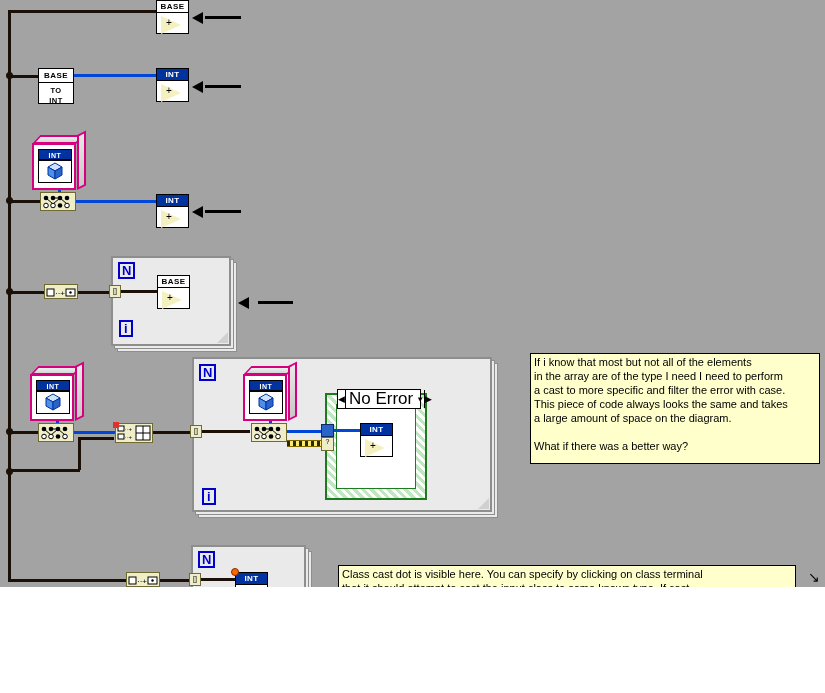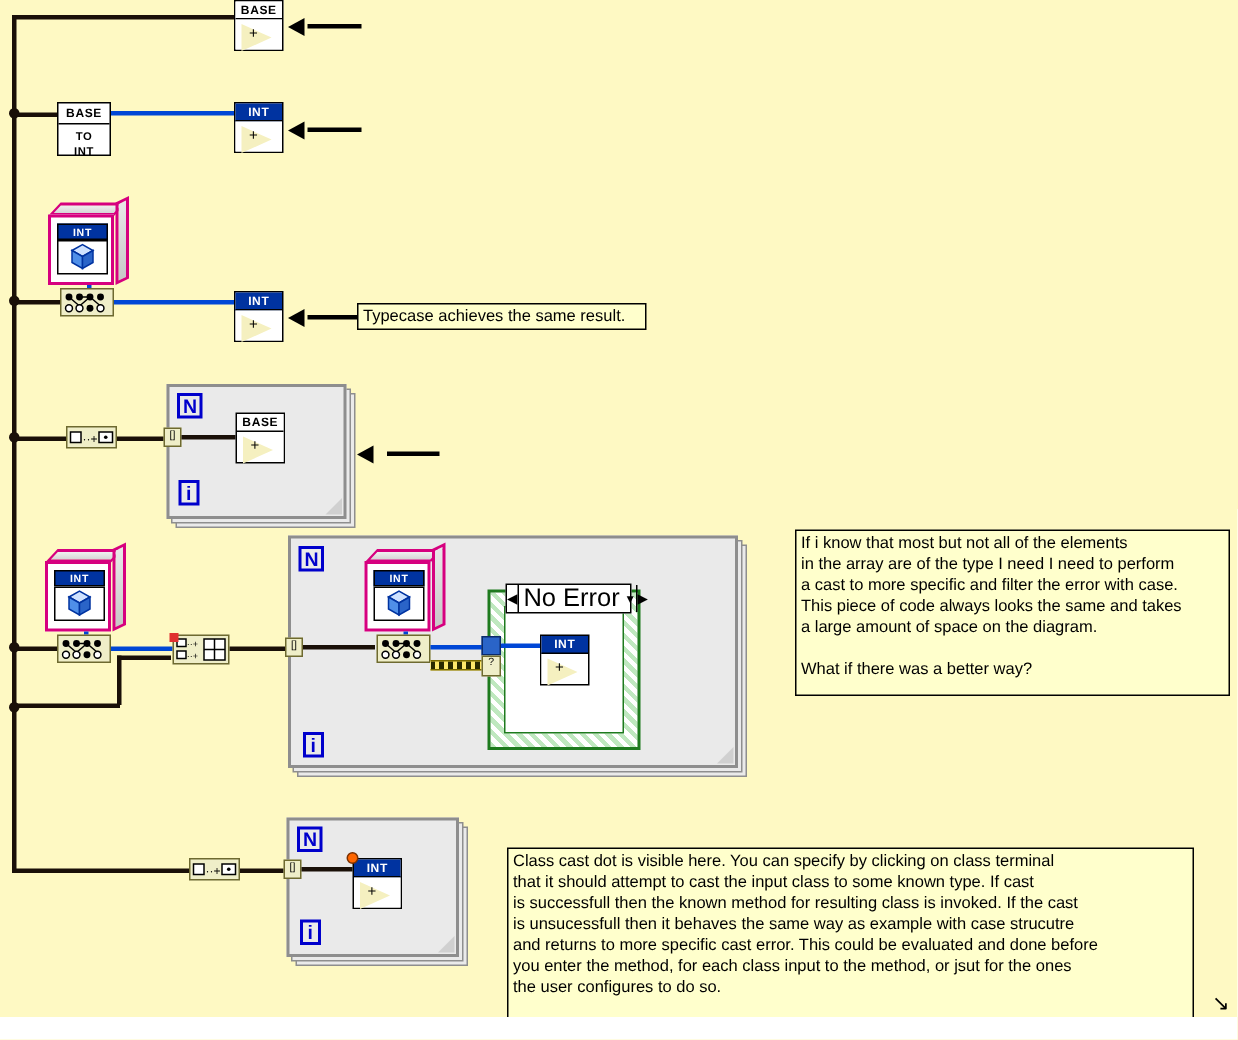--- a/index.html
+++ b/index.html
@@ -6,22 +6,22 @@
     margin: 0;
     padding: 0;
     background: #ffffff;
   }
   body {
     font-family: "Liberation Sans", sans-serif;
   }
   #canvas {
     position: relative;
     width: 825px;
-    height: 678px;
-    background: #fef9c3;
+    height: 587px;
+    background: #a3a3a3;
     overflow: hidden;
   }
   
   .wire-obj-h, .wire-obj-v {
     position: absolute;
     background: #1a1008;
   }
   .wire-obj-h { height: 3px; }
   .wire-obj-v { width: 3px; }
 
@@ -487,21 +487,20 @@
   <div class="vi-node" style="left:156px; top:194px; width:33px; height:34px;">
     <div class="vi-title int">INT</div>
     <div class="vi-body">
       <div class="vi-tri"></div>
       <div class="vi-plus">+</div>
     </div>
   </div>
 
   <div class="arrow-line" style="left:205px; top:210px; width:36px;"></div>
   <div class="arrow-head" style="left:192px; top:206px;"></div>
-  <div class="comment" style="left:238px; top:202px; width:193px; height:18px;">Typecase achieves the same result.</div>
 
   <div class="arr-node" style="left:44px; top:284px; width:34px; height:15px;">
     <svg width="32" height="13" viewBox="0 0 32 13">
       <rect x="2" y="3" width="7" height="7" fill="#fff" stroke="#000"></rect>
       <text x="10" y="10" font-size="8" font-family="Liberation Sans, sans-serif">··+</text>
       <rect x="21" y="3" width="9" height="7" fill="#fff" stroke="#000"></rect>
       <circle cx="25.5" cy="6.5" r="1.2" fill="#000"></circle>
     </svg>
   </div>
 

